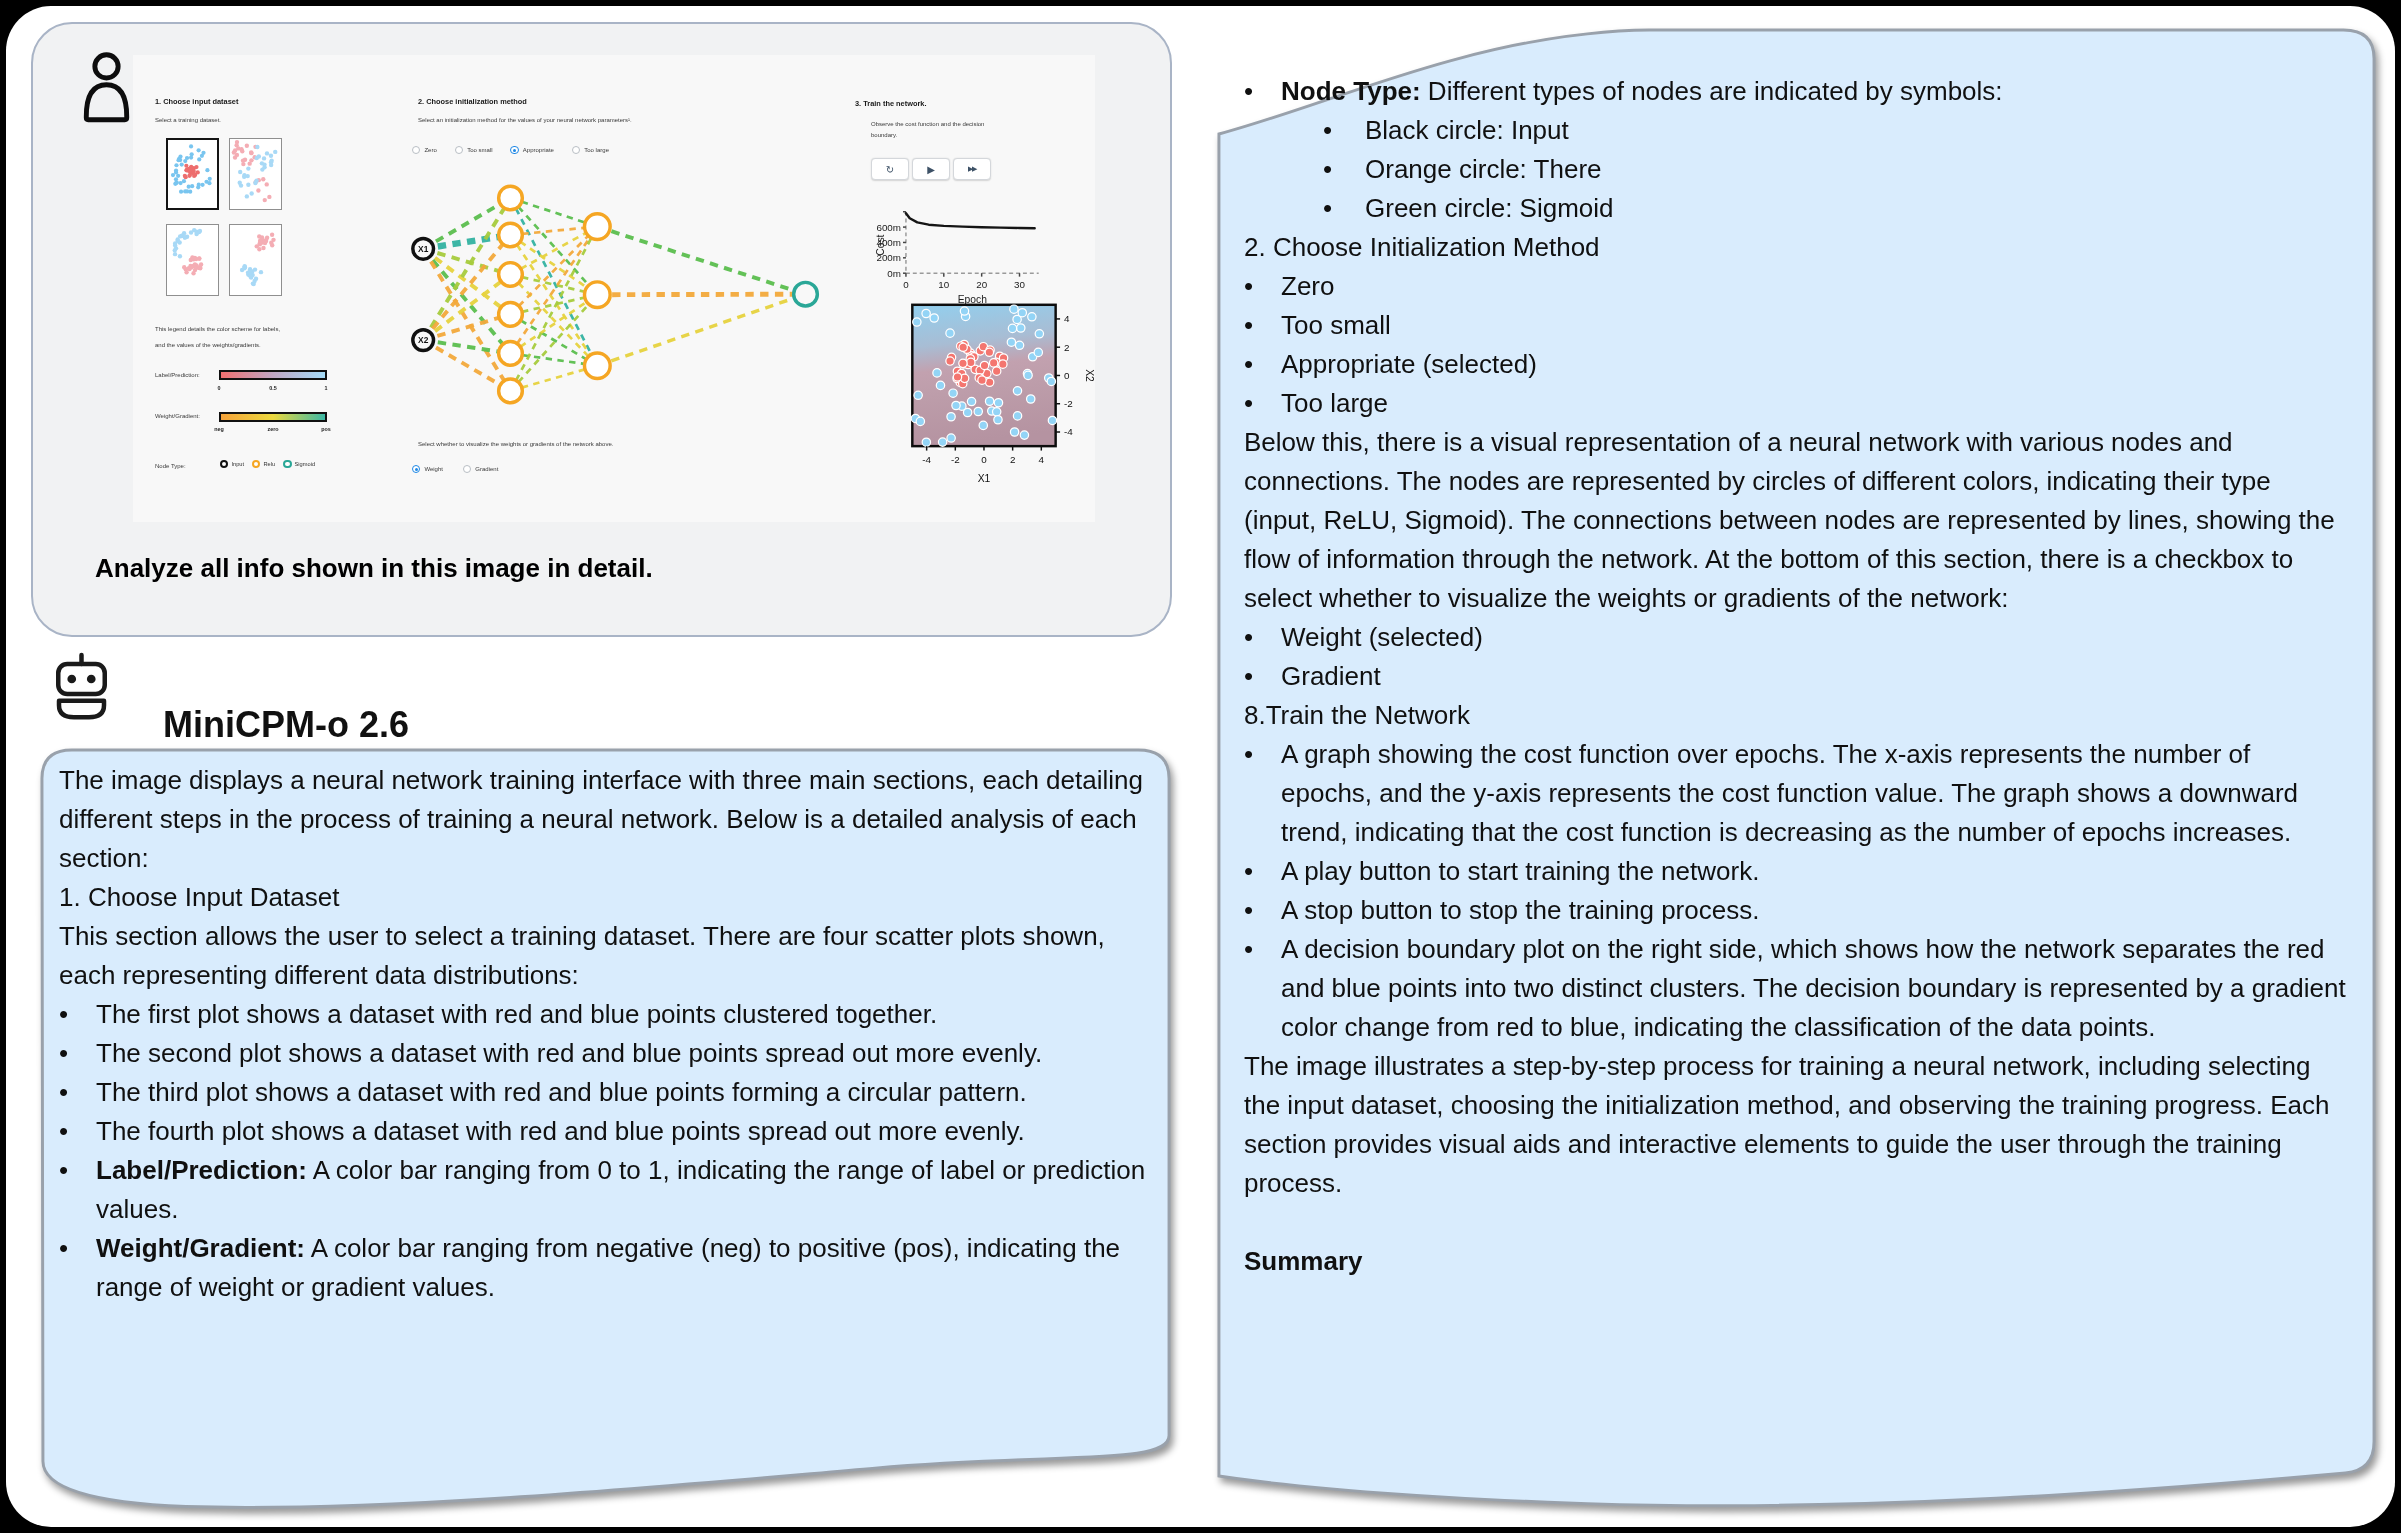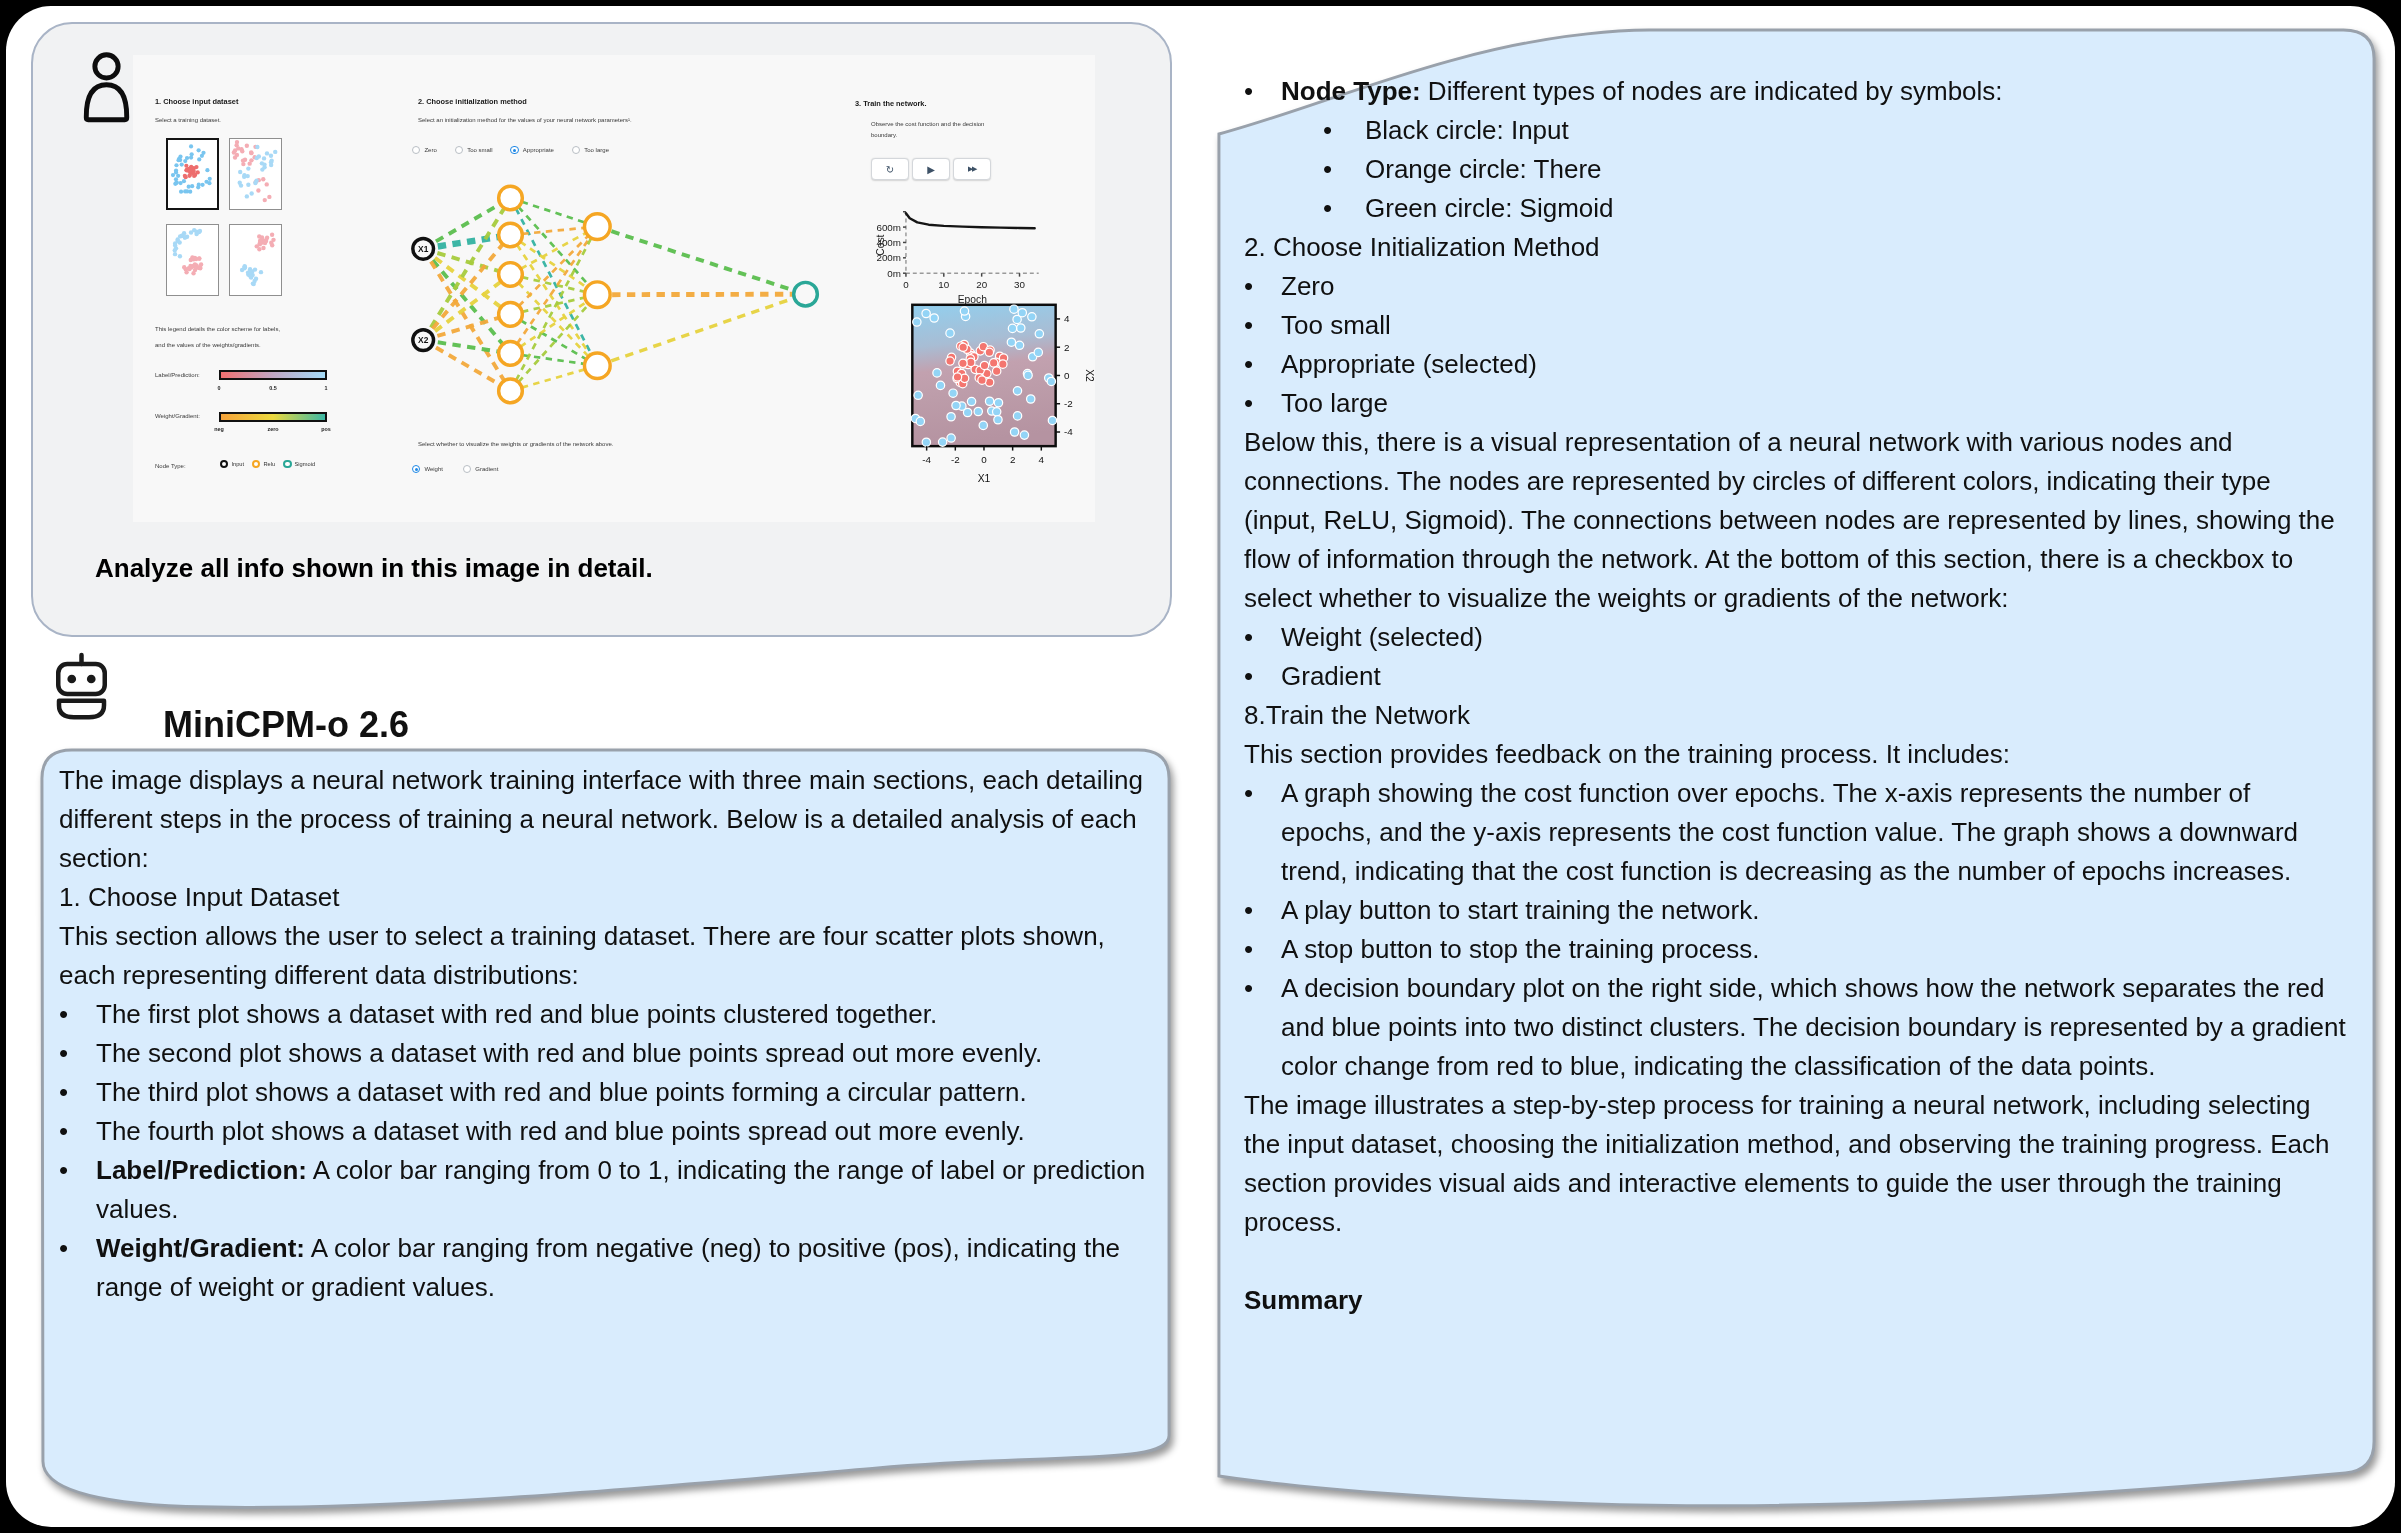--- a/index.html
+++ b/index.html
@@ -670,21 +670,20 @@
         <div class="tb p">Below this, there is a visual representation of a neural network with various nodes and connections. The nodes are represented by circles of different colors, indicating their type (input, ReLU, Sigmoid). The connections between nodes are represented by lines, showing the flow of information through the network. At the bottom of this section, there is a checkbox to select whether to visualize the weights or gradients of the network:</div>
         <div class="tb bullet">
           <span class="mark">•</span>
           <span class="tx">Weight (selected)</span>
         </div>
         <div class="tb bullet">
           <span class="mark">•</span>
           <span class="tx">Gradient</span>
         </div>
         <div class="tb p">8.Train the Network</div>
-        <div class="tb p">This section provides feedback on the training process. It includes:</div>
         <div class="tb bullet">
           <span class="mark">•</span>
           <span class="tx">A graph showing the cost function over epochs. The x-axis represents the number of epochs, and the y-axis represents the cost function value. The graph shows a downward trend, indicating that the cost function is decreasing as the number of epochs increases.</span>
         </div>
         <div class="tb bullet">
           <span class="mark">•</span>
           <span class="tx">A play button to start training the network.</span>
         </div>
         <div class="tb bullet">
           <span class="mark">•</span>

